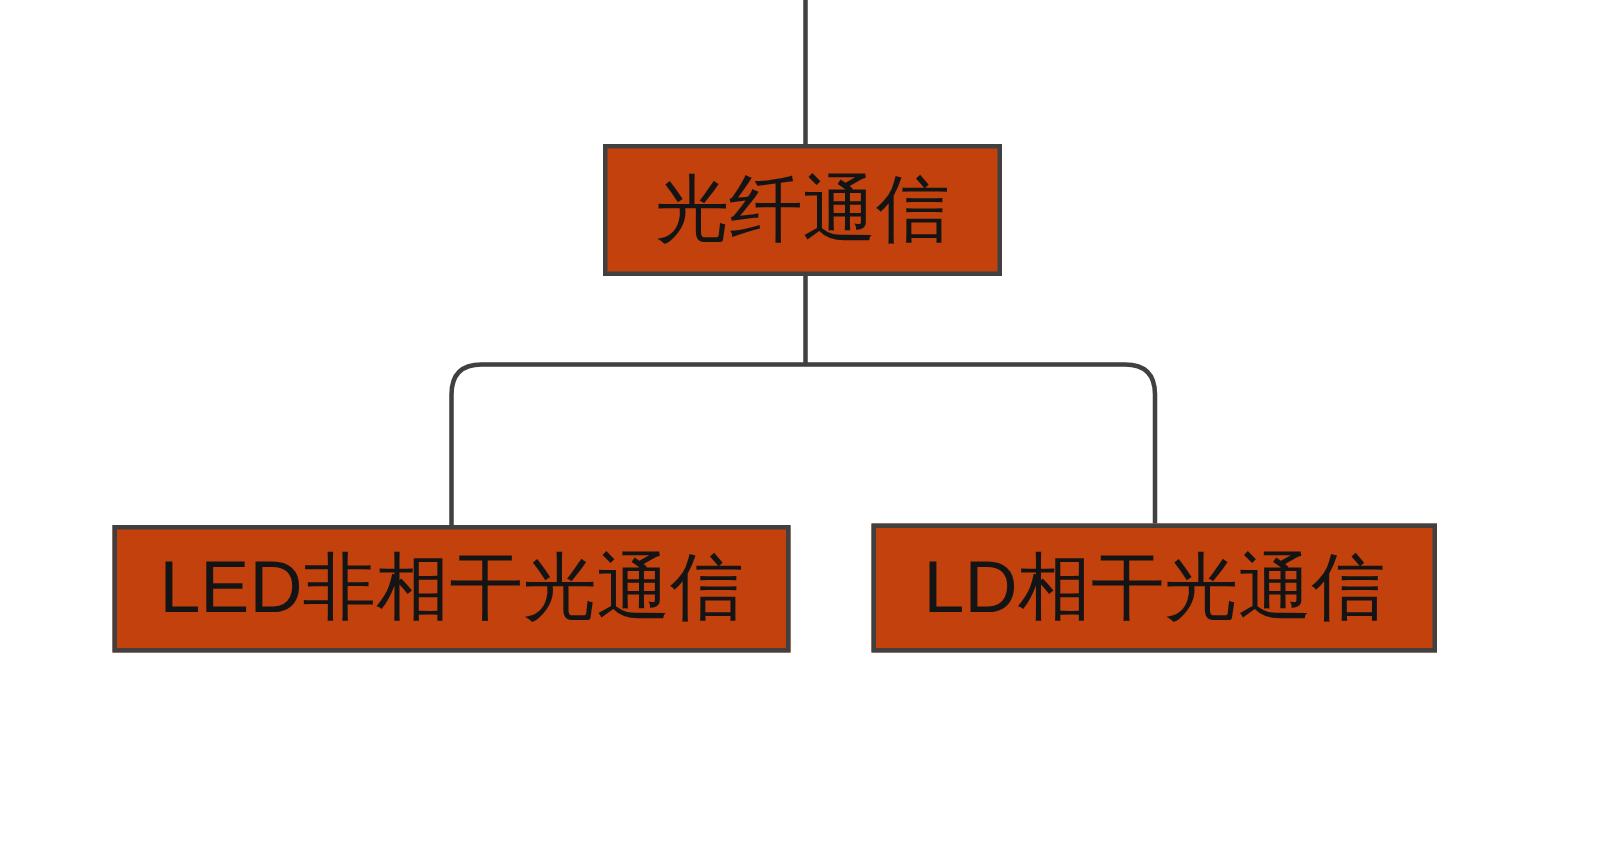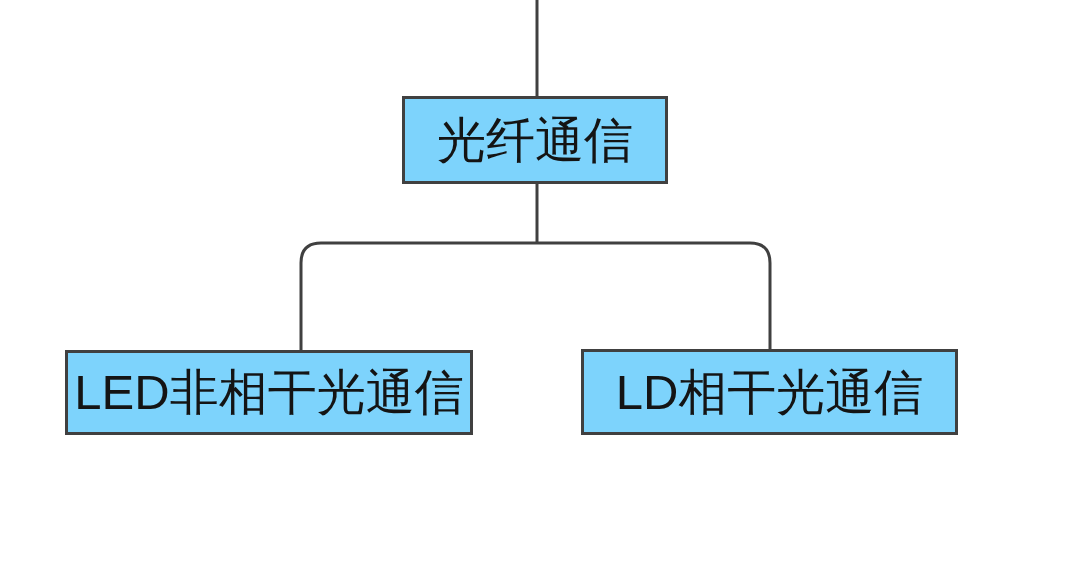--- a/index.html
+++ b/index.html
@@ -20,40 +20,40 @@
     width: 1080px;
     height: 563px;
   }
   svg.connectors {
     position: absolute;
     left: 0; top: 0;
   }
   .node {
     position: absolute;
     box-sizing: border-box;
-    background: #7dd3fc;
+    background: #c2410c;
     border: 3px solid #404040;
     color: #141414;
     display: flex;
     align-items: center;
     justify-content: center;
     white-space: nowrap;
     line-height: 1;
     font-size: 49px;
   }
   .node-root {
     left: 402px;
     top: 96px;
     width: 266px;
     height: 88px;
   }
   .node-child-left {
-    left: 65px;
+    left: 75px;
     top: 350px;
-    width: 408px;
+    width: 452px;
     height: 85px;
   }
   .node-child-right {
     left: 581px;
     top: 349px;
     width: 377px;
     height: 86px;
     text-align: right;
   }
 </style>

